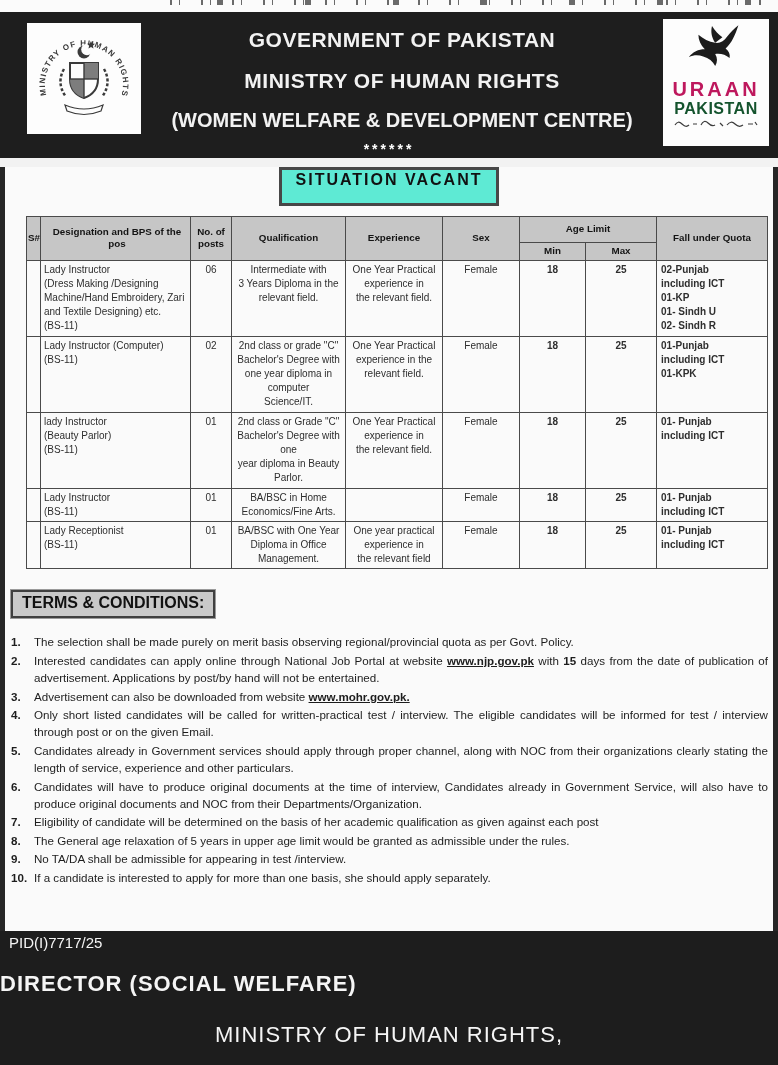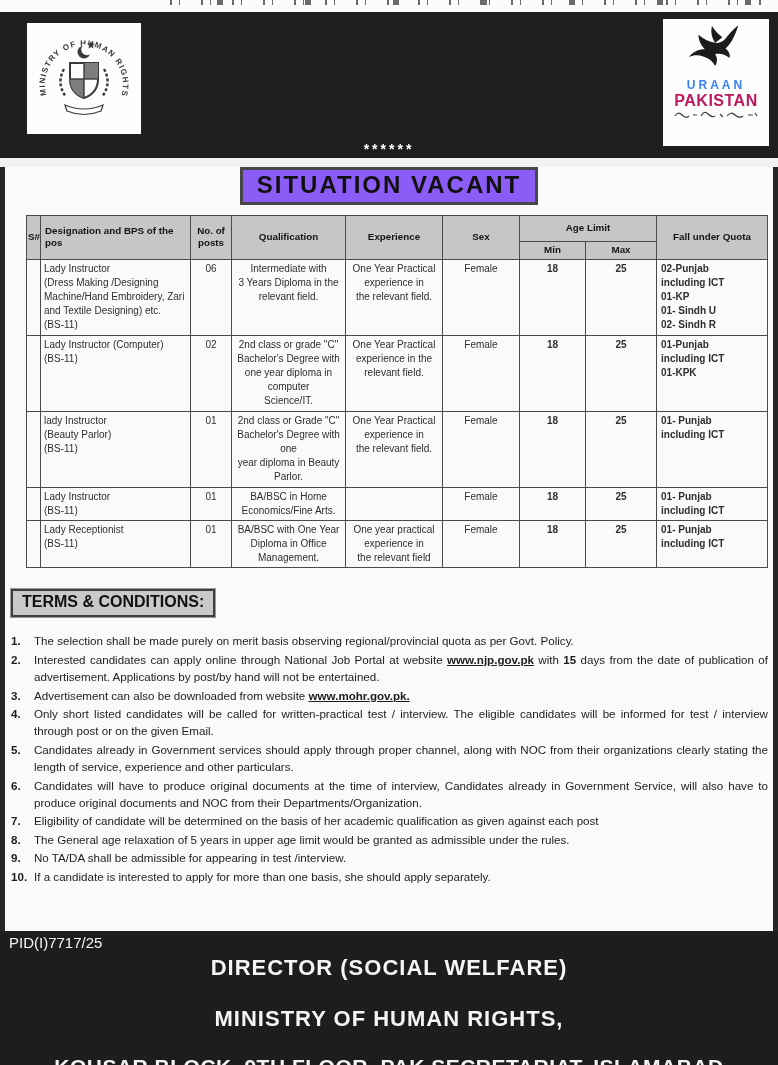--- a/index.html
+++ b/index.html
@@ -12,34 +12,34 @@
       background:
         repeating-linear-gradient(90deg,#3a3a3a 0 2px,transparent 2px 9px,#3a3a3a 9px 10px,transparent 10px 31px),
         repeating-linear-gradient(90deg,transparent 0 47px,#3a3a3a 47px 53px,transparent 53px 88px); }
 
   
   .band-header { height:146px; background:#1e1e1e; position:relative; }
   .hdr-left-logo { position:absolute; left:27px; top:11px; width:114px; height:111px; background:#fdfdfd;
                    display:flex; align-items:center; justify-content:center; }
   .hdr-right-logo { position:absolute; right:9px; top:7px; width:106px; height:127px; background:#fdfdfd;
                     display:flex; flex-direction:column; align-items:center; justify-content:flex-start; padding-top:3px; box-sizing:border-box; }
-  .uraan-word { font-size:12px; font-weight:bold; letter-spacing:3px; color:#3b82f6; line-height:1.05; margin-top:1px; }
-  .pakistan-word { font-size:16px; font-weight:bold; letter-spacing:0.5px; color:#be185d; line-height:1.1; }
+  .uraan-word { font-size:20px; font-weight:bold; letter-spacing:3px; color:#be185d; line-height:1.05; margin-top:1px; }
+  .pakistan-word { font-size:16px; font-weight:bold; letter-spacing:0.5px; color:#14532d; line-height:1.1; }
   .hdr-titles { position:absolute; left:150px; right:124px; top:16px; text-align:center; color:#f2f2f2; font-weight:bold; }
   .hdr-titles .t1 { font-size:21px; letter-spacing:.5px; }
   .hdr-titles .t2 { font-size:21px; margin-top:17px; letter-spacing:.5px; }
   .hdr-titles .t3 { font-size:20px; margin-top:16px; white-space:nowrap; }
   .stars { position:absolute; bottom:1px; left:0; right:0; text-align:center; color:#fff;
            font-size:14px; font-weight:bold; letter-spacing:3px; }
 
   
   .band-body { background:#fafafa; border-left:5px solid #262626; border-right:5px solid #262626;
                height:764px; box-sizing:border-box; padding:0 2px; }
-  .title-box { width:fit-content; margin:9px auto 0; background:#8b5cf6; border:3px solid #474747;
-               padding:1px 14px 3px; font-size:24px; font-weight:bold; letter-spacing:2px; color:#111; }
+  .title-box { width:fit-content; margin:9px auto 0; background:#5eead4; border:3px solid #474747;
+               padding:1px 14px 14px; font-size:16px; font-weight:bold; letter-spacing:2px; color:#111; }
   .intro { margin:12px 5px 0 4px; font-size:11.5px; line-height:1.55; color:#1f1f1f; }
 
   table.vacancies { border-collapse:collapse; margin:10px 0 0 19px; width:741px; table-layout:fixed; }
   .vacancies th, .vacancies td { border:1px solid #4a4a4a; }
   .vacancies th { background:#c6c6c6; font-size:9.8px; padding:2px 1px; line-height:1.3; color:#141414; vertical-align:middle; }
   .vacancies thead tr.main-h { height:26px; }
   .vacancies thead tr.sub-h { height:14px; }
   .vacancies td { padding:2px 3px; line-height:1.42; vertical-align:top; white-space:pre-line;
                   color:#2e2e2e; font-size:10px; }
   .vacancies td.c { text-align:center; }
@@ -56,22 +56,22 @@
   .terms { margin:15px 3px 0 4px; }
   .term { display:flex; gap:3px; font-size:11.6px; line-height:1.5; margin-bottom:1px; color:#1d1d1d; }
   .term .num { flex:0 0 20px; font-weight:bold; }
   .term .txt { flex:1; text-align:justify; }
   .term .seg-b { font-weight:bold; }
   .term .seg-u { text-decoration:underline; }
 
   
   .band-footer { height:138px; background:#1d1d1d; position:relative; color:#f5f5f5; }
   .pid { position:absolute; left:9px; top:3px; font-size:15px; font-weight:normal; }
-  .f1 { text-align:center; padding-top:24px; font-size:22px; font-weight:bold; letter-spacing:1px; }
-  .f2 { text-align:center; margin-top:25px; font-size:22px; font-weight:bold; letter-spacing:1px; }
+  .f1 { padding-top:40px; font-size:22px; font-weight:bold; letter-spacing:1px; }
+  .f2 { text-align:center; margin-top:25px; font-size:22px; font-weight:normal; letter-spacing:1px; }
   .f3 { text-align:center; margin-top:23px; font-size:21px; font-weight:bold; white-space:nowrap; letter-spacing:.5px; }
 </style>
 </head>
 <body>
 
 <div class="page">
 
   <div class="top-strip">
     <div class="ticks"></div>
   </div>
@@ -98,20 +98,25 @@
           <rect x="36" y="50" width="14" height="20" fill="#7d7d7d"></rect>
         </g>
         <line x1="50" y1="34" x2="50" y2="69" stroke="#3a3a3a" stroke-width="1.4"></line>
         <line x1="36" y1="50" x2="64" y2="50" stroke="#3a3a3a" stroke-width="1.4"></line>
         <path d="M30 40 q-8 14 2 28" stroke="#3a3a3a" stroke-width="2.5" fill="none" stroke-dasharray="3 2"></path>
         <path d="M70 40 q8 14 -2 28" stroke="#3a3a3a" stroke-width="2.5" fill="none" stroke-dasharray="3 2"></path>
         <path d="M31 76 q19 8 38 0 l-2 6 q-17 7 -34 0 z" fill="none" stroke="#3a3a3a" stroke-width="1.2"></path>
       </svg>
     </div>
 
+    <div class="hdr-titles">
+      <div class="t1">GOVERNMENT OF PAKISTAN</div>
+      <div class="t2">MINISTRY OF HUMAN RIGHTS</div>
+      <div class="t3">(WOMEN WELFARE &amp; DEVELOPMENT CENTRE)</div>
+    </div>
 
     <div class="hdr-right-logo">
       <svg viewBox="0 0 100 70" width="86" height="56">
         <path fill="#1c1c1c" d="M78 4 C74 16 70 26 62 33 C66 36 68 40 67 45 C62 41 56 39 49 40 C52 45 52 50 49 55 C46 49 41 45 34 43 C28 41 22 41 16 44 C21 37 28 34 36 34 C31 29 28 23 28 16 C34 21 41 25 49 26 C55 27 60 24 64 18 C68 13 73 8 78 4 Z"></path>
         <path fill="#1c1c1c" d="M49 26 C45 20 43 13 45 5 C49 11 53 16 58 19 Z"></path>
       </svg>
       <div class="uraan-word">URAAN</div>
       <div class="pakistan-word">PAKISTAN</div>
       <svg width="88" height="12" viewBox="0 0 88 12">
         <path d="M3 7 q3 -5 7 -1 t7 1 M21 6 h4 M29 7 q3 -6 7 -2 t7 2 M48 5 l3 3 M55 7 q4 -5 8 -1 t8 1 M76 6 h5 M83 4 l2 3" stroke="#3d3d3d" stroke-width="1.2" fill="none"></path>
@@ -134,21 +139,21 @@
           <col style="width:114px">
         <col style="width:97px">
           <col style="width:77px">
           <col style="width:66px">
           <col style="width:71px">
           <col style="width:111px">
       </colgroup>
       <thead>
         <tr class="main-h">
           <th rowspan="2">S#</th>
-          <th rowspan="2" style="text-align:left;padding-left:4px">Designation and BPS of the pos</th>
+          <th rowspan="2" style="text-align:center;padding-left:4px">Designation and BPS of the pos</th>
           <th rowspan="2">No. of posts</th>
           <th rowspan="2">Qualification</th>
           <th rowspan="2">Experience</th>
           <th rowspan="2">Sex</th>
           <th colspan="2">Age Limit</th>
           <th rowspan="2">Fall under Quota</th>
         </tr>
         <tr class="sub-h">
           <th>Min</th>
           <th>Max</th>

